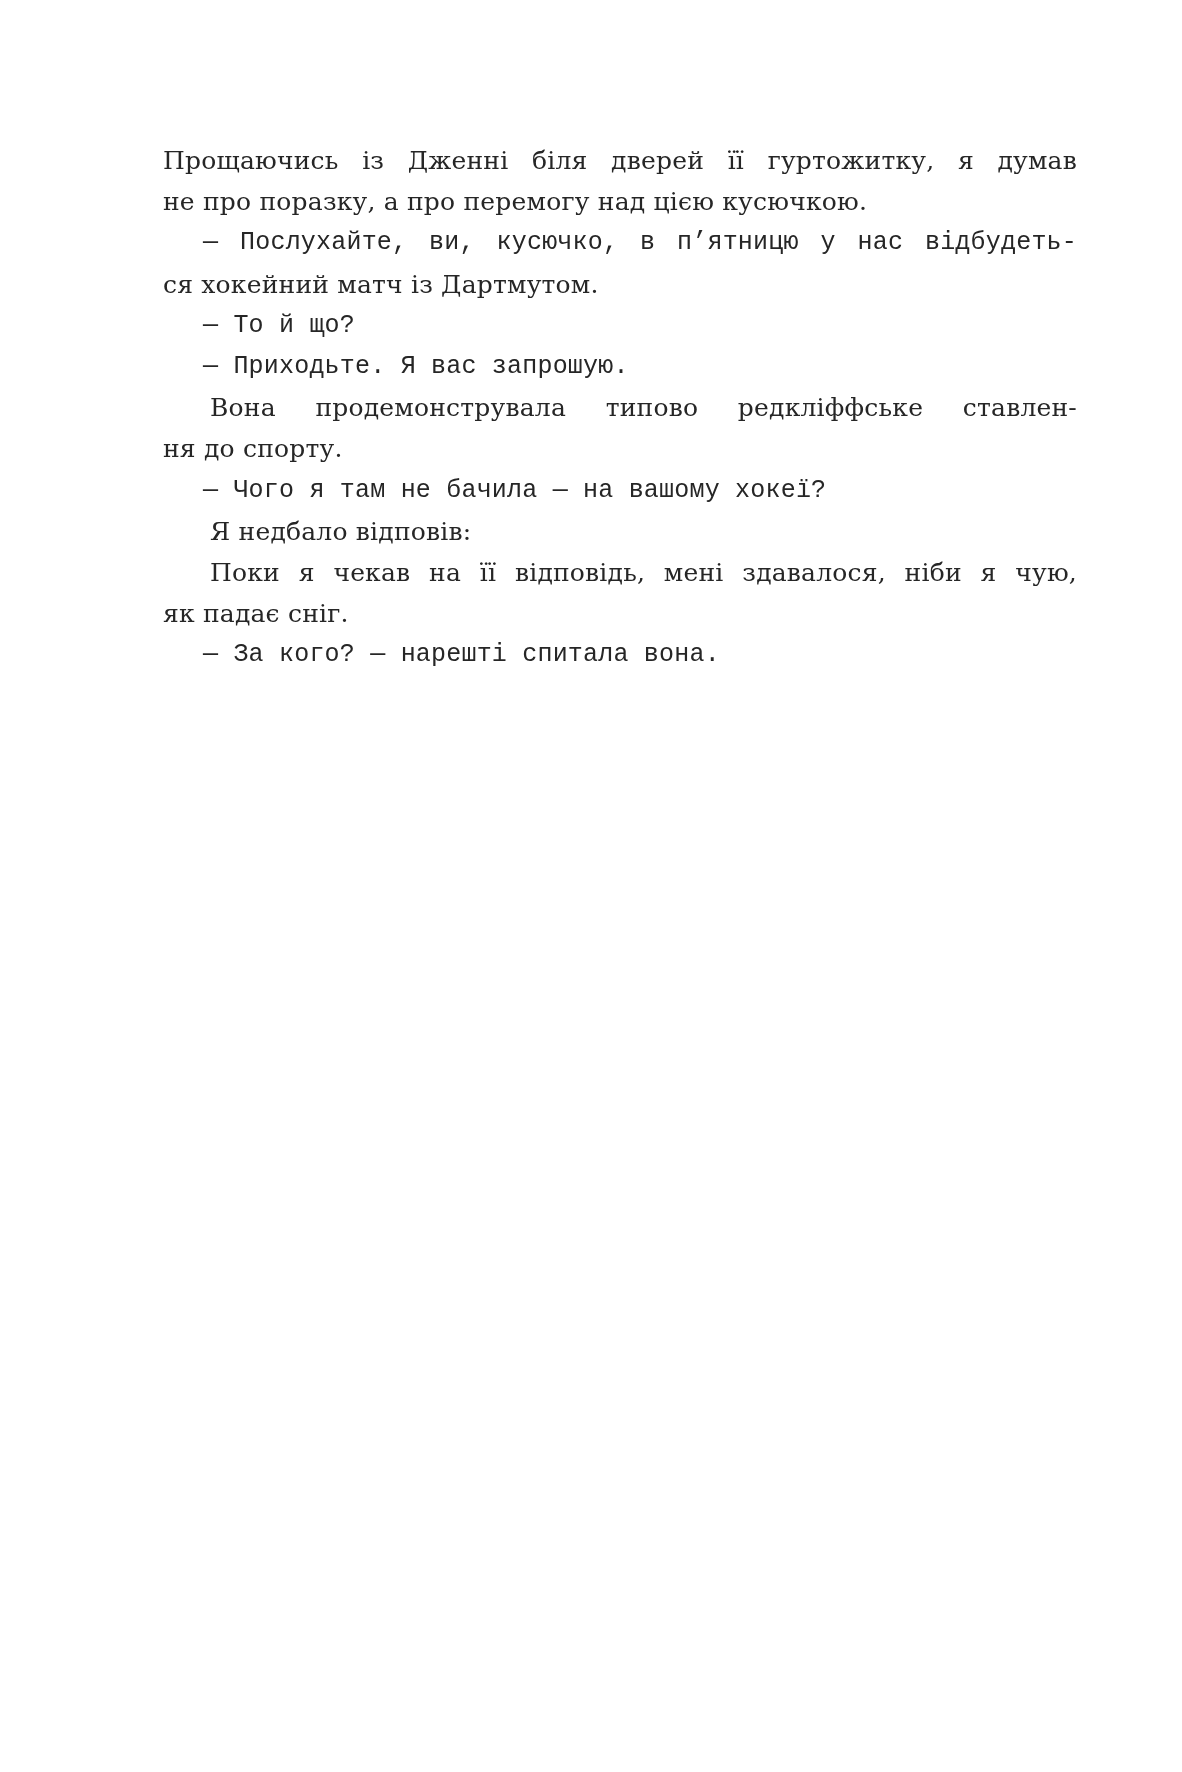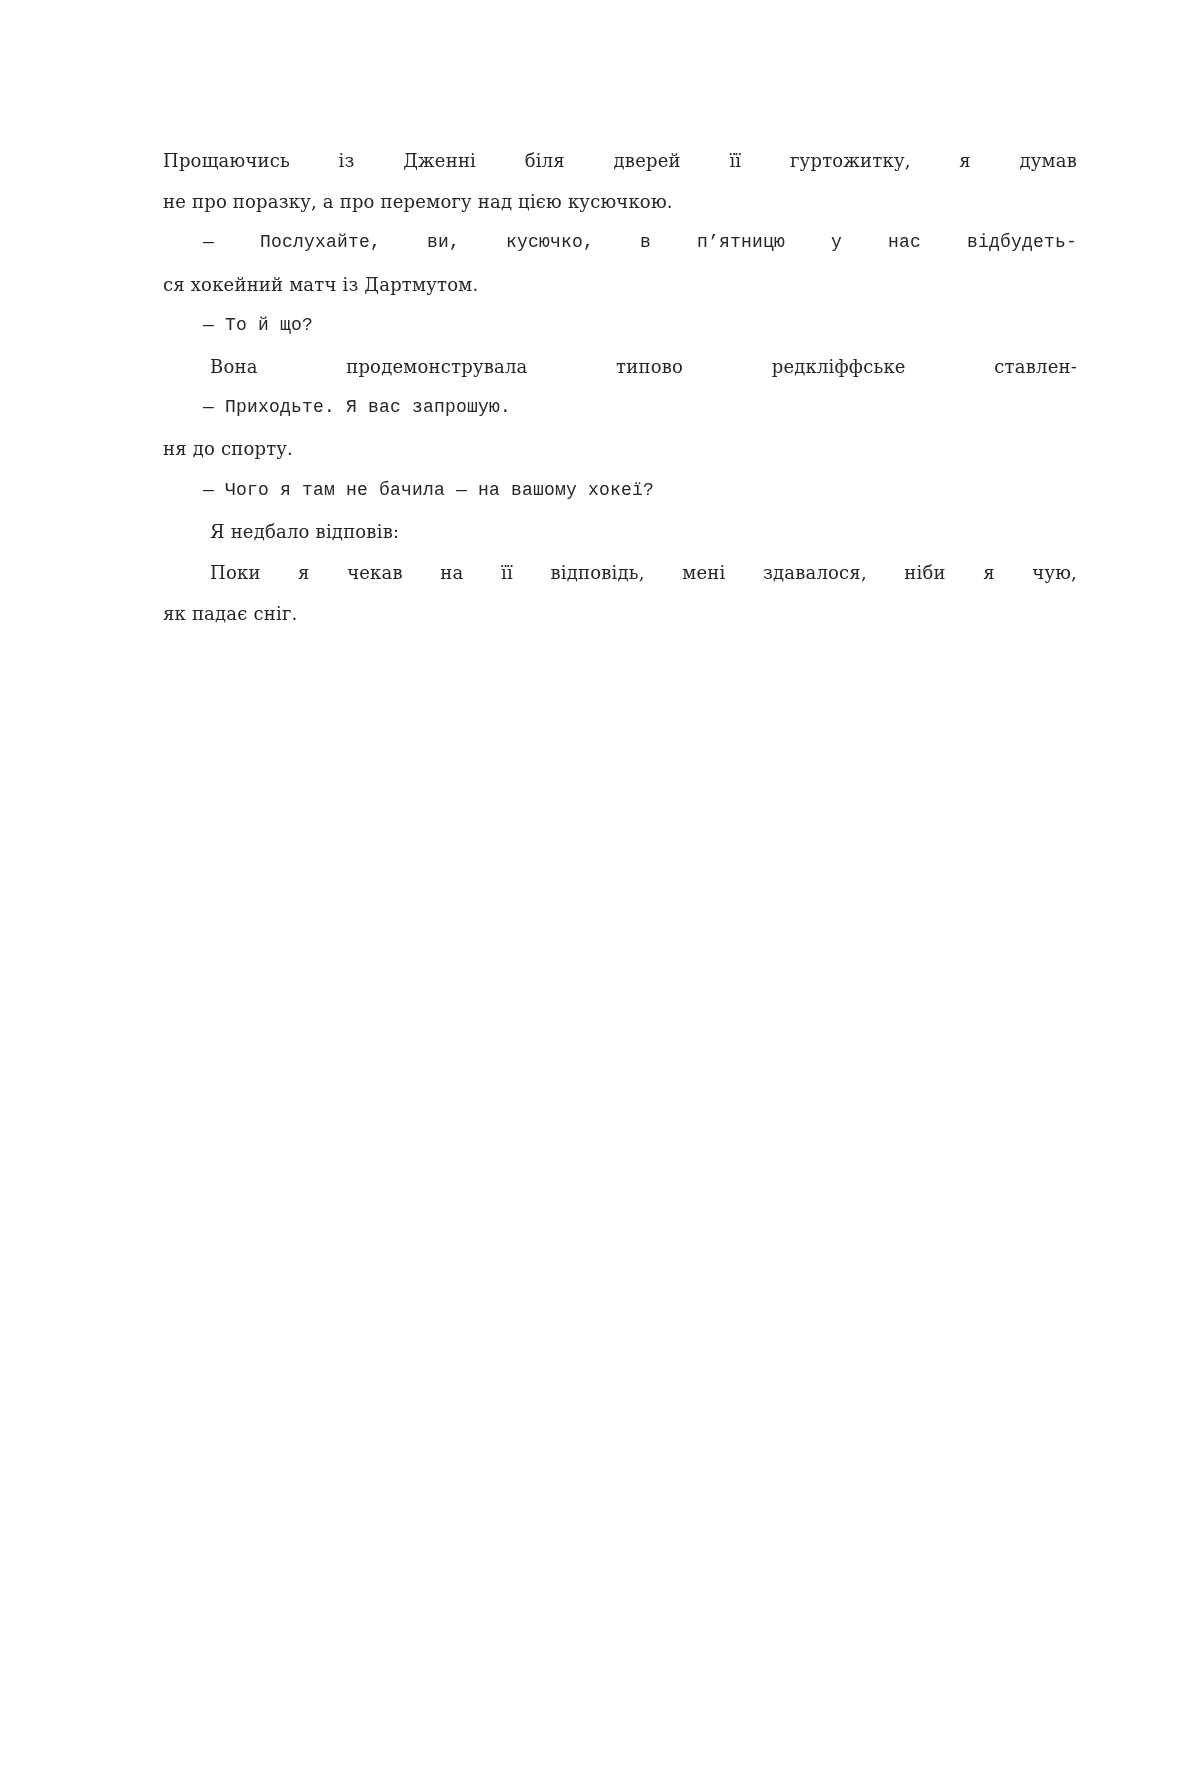--- a/index.html
+++ b/index.html
@@ -12,21 +12,21 @@
       height: 1772px;
       position: relative;
       overflow: hidden;
     }
     .page {
       position: absolute;
       left: 163px;
       top: 140px;
       width: 914px;
       font-family: "DejaVu Serif", "Liberation Serif", serif;
-      font-size: 18px;
+      font-size: 25px;
       color: #262626;
       letter-spacing: 0.2px;
     }
     .line {
       height: 41.2px;
       line-height: 41.2px;
       white-space: nowrap;
     }
     .line.justify {
       text-align: justify;
@@ -42,20 +42,21 @@
   </style>
 </head>
 <body>
 
 <div class="page">
   <div class="line justify">Прощаючись із Дженні біля дверей її гуртожитку, я думав</div>
   <div class="line">не про поразку, а про перемогу над цією кусючкою.</div>
   <div class="line justify indent-dash">— Послухайте, ви, кусючко, в п’ятницю у нас відбудеть-</div>
   <div class="line">ся хокейний матч із Дартмутом.</div>
   <div class="line indent-dash">— То й що?</div>
+  <div class="line indent-dash">— Приходьте. Я вас запрошую.</div>
   <div class="line justify indent">Вона продемонструвала типово редкліффське ставлен-</div>
-  <div class="line indent-dash">— Приходьте. Я вас запрошую.</div>
   <div class="line">ня до спорту.</div>
   <div class="line indent-dash">— Чого я там не бачила — на вашому хокеї?</div>
   <div class="line indent">Я недбало відповів:</div>
   <div class="line justify indent">Поки я чекав на її відповідь, мені здавалося, ніби я чую,</div>
   <div class="line">як падає сніг.</div>
+  <div class="line indent-dash">— За кого? — нарешті спитала вона.</div>
 </div>
 
 </body></html>

